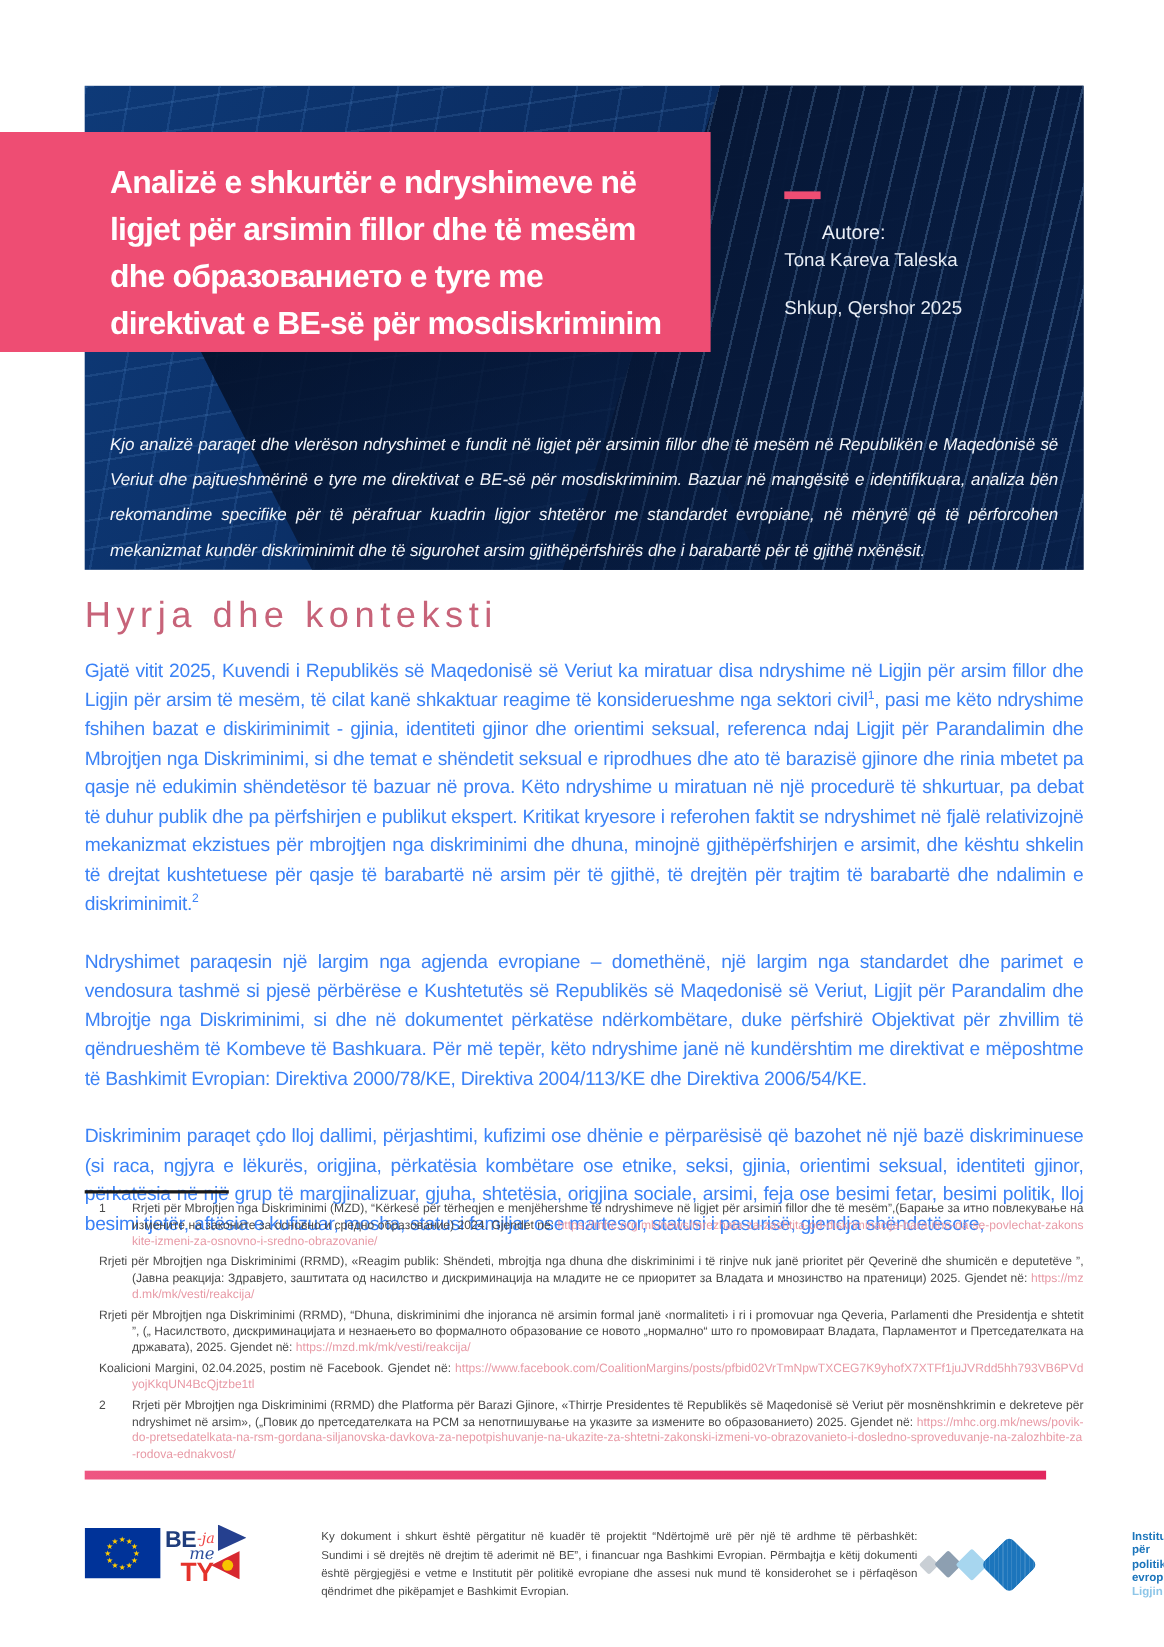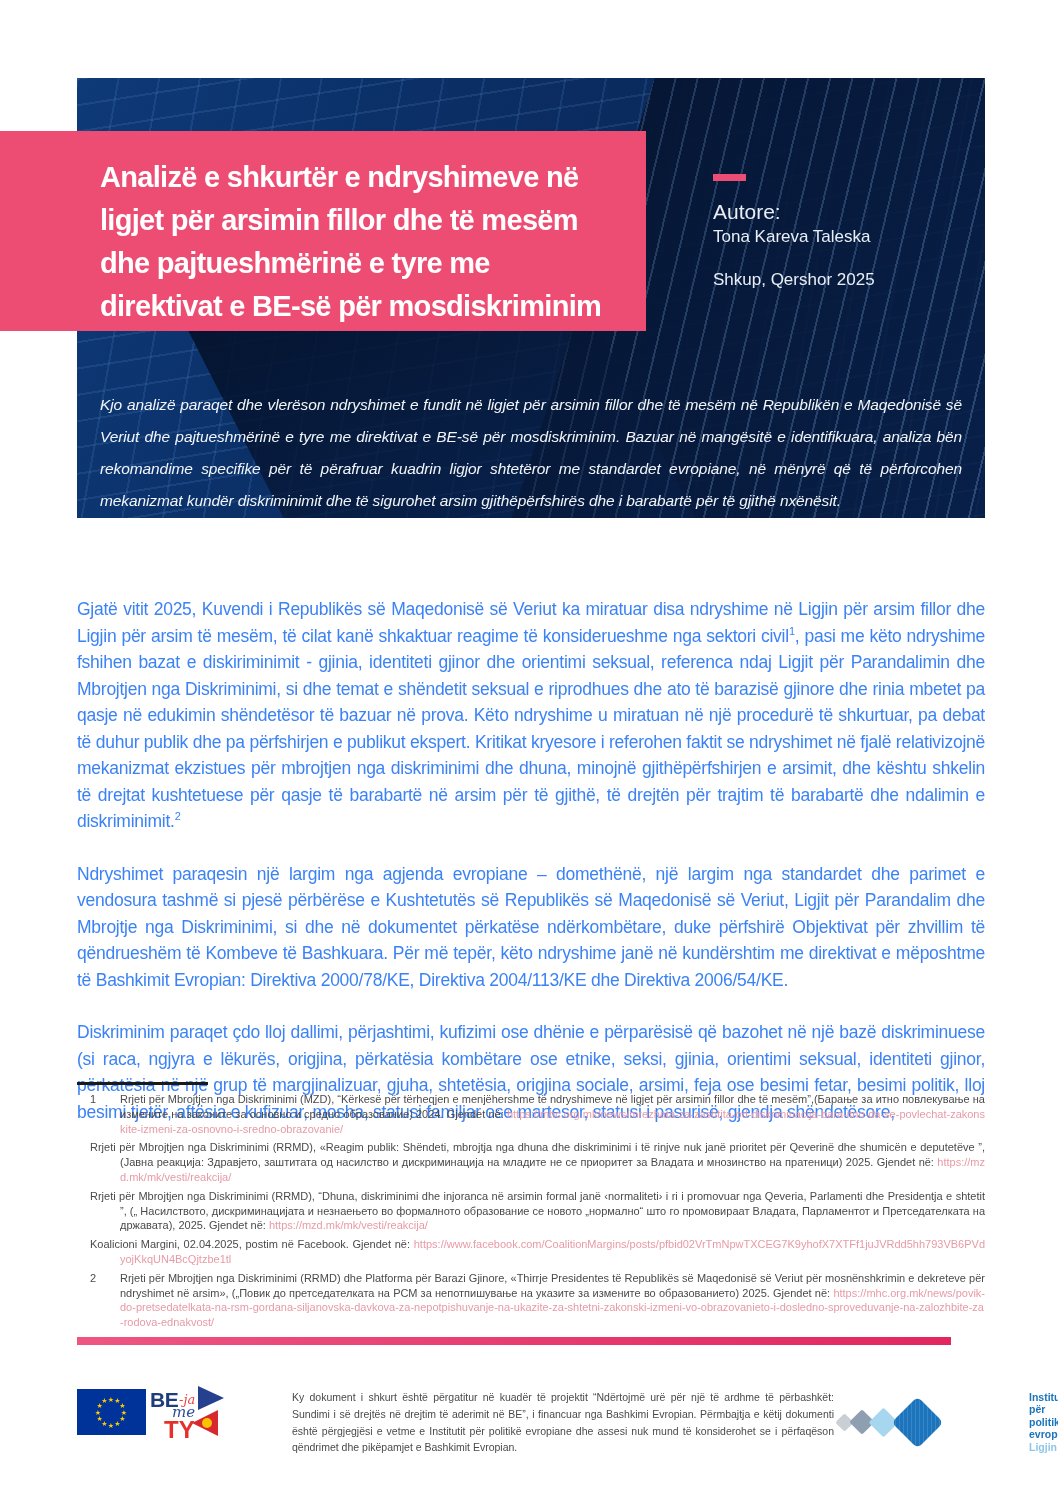--- a/index.html
+++ b/index.html
@@ -24,33 +24,33 @@
     transform:skewX(-18deg);
   }
   .header-photo::after {
     content:""; position:absolute; left:18%; top:40%; width:45%; height:80%;
     background:linear-gradient(160deg, rgba(4,16,40,0.75), rgba(10,45,100,0.25));
     transform:skewX(22deg) rotate(-6deg);
   }
 
   
   .title-box {
-    position:absolute; left:0; top:131px; width:646px; height:200px;
+    position:absolute; left:0; top:120px; width:646px; height:200px;
     background:#ee4d73; z-index:3;
     padding:25px 18px 0 100px;
   }
   .title-line {
     color:#ffffff; font-weight:bold; font-size:29px; line-height:43px;
     letter-spacing:-0.7px; white-space:nowrap;
   }
 
   
   .meta { position:absolute; left:713px; top:174px; z-index:3; color:#e9eef6; }
   .meta-dash { width:33px; height:7px; background:#ee4d73; margin-bottom:18px; }
-  .meta-label { font-size:21px; line-height:25px; }
+  .meta-label { font-size:18px; line-height:25px;margin-left:34px; }
   .meta-name  { font-size:17px; line-height:25px; }
   .meta-date  { font-size:17px; margin-top:21px; }
 
   
   .abstract {
     position:absolute; left:23px; top:311px; width:862px; z-index:2;
     color:#f2f5fa; font-style:italic; font-size:15.5px; line-height:32px;
     text-align:justify; letter-spacing:-0.1px;
   }
 
@@ -112,35 +112,36 @@
 </head>
 <body>
 
 <div class="page">
 
   <div class="header-photo"></div>
 
   <div class="title-box">
     <div class="title-line">Analizë e shkurtër e ndryshimeve në</div>
     <div class="title-line">ligjet për arsimin fillor dhe të mesëm</div>
-    <div class="title-line">dhe pajtueshmërinë e tyre me</div>
+    <div class="title-line">dhe образованието e tyre me</div>
     <div class="title-line">direktivat e BE-së për mosdiskriminim</div>
   </div>
 
   <div class="meta">
     <div class="meta-dash"></div>
     <div class="meta-label">Autore:</div>
     <div class="meta-name">Tona Kareva Taleska</div>
     <div class="meta-date">Shkup, Qershor 2025</div>
   </div>
 
   <div class="header-photo" style="background:none; z-index:2; pointer-events:none;">
     <div class="abstract">Kjo analizë paraqet dhe vlerëson ndryshimet e fundit në ligjet për arsimin fillor dhe të mesëm në Republikën e Maqedonisë së Veriut dhe pajtueshmërinë e tyre me direktivat e BE-së për mosdiskriminim. Bazuar në mangësitë e identifikuara, analiza bën rekomandime specifike për të përafruar kuadrin ligjor shtetëror me standardet evropiane, në mënyrë që të përforcohen mekanizmat kundër diskriminimit dhe të sigurohet arsim gjithëpërfshirës dhe i barabartë për të gjithë nxënësit.</div>
   </div>
 
+  <h1 class="section-heading">Hyrja dhe konteksti</h1>
 
   <div class="body-copy">
     <p><span>Gjatë vitit 2025, Kuvendi i Republikës së Maqedonisë së Veriut ka miratuar disa ndryshime në Ligjin për arsim fillor dhe Ligjin për arsim të mesëm, të cilat kanë shkaktuar reagime të konsiderueshme nga sektori civil</span><sup>1</sup><span>, pasi me këto ndryshime fshihen bazat e diskiriminimit - gjinia, identiteti gjinor dhe orientimi seksual, referenca ndaj Ligjit për Parandalimin dhe Mbrojtjen nga Diskriminimi, si dhe temat e shëndetit seksual e riprodhues dhe ato të barazisë gjinore dhe rinia mbetet pa qasje në edukimin shëndetësor të bazuar në prova. Këto ndryshime u miratuan në një procedurë të shkurtuar, pa debat të duhur publik dhe pa përfshirjen e publikut ekspert. Kritikat kryesore i referohen faktit se ndryshimet në fjalë relativizojnë mekanizmat ekzistues për mbrojtjen nga diskriminimi dhe dhuna, minojnë gjithëpërfshirjen e arsimit, dhe kështu shkelin të drejtat kushtetuese për qasje të barabartë në arsim për të gjithë, të drejtën për trajtim të barabartë dhe ndalimin e diskriminimit.</span><sup>2</sup></p>
     <p>Ndryshimet paraqesin një largim nga agjenda evropiane – domethënë, një largim nga standardet dhe parimet e vendosura tashmë si pjesë përbërëse e Kushtetutës së Republikës së Maqedonisë së Veriut, Ligjit për Parandalim dhe Mbrojtje nga Diskriminimi, si dhe në dokumentet përkatëse ndërkombëtare, duke përfshirë Objektivat për zhvillim të qëndrueshëm të Kombeve të Bashkuara. Për më tepër, këto ndryshime janë në kundërshtim me direktivat e mëposhtme të Bashkimit Evropian: Direktiva 2000/78/KE, Direktiva 2004/113/KE dhe Direktiva 2006/54/KE.</p>
     <p>Diskriminim paraqet çdo lloj dallimi, përjashtimi, kufizimi ose dhënie e përparësisë që bazohet në një bazë diskriminuese (si raca, ngjyra e lëkurës, origjina, përkatësia kombëtare ose etnike, seksi, gjinia, orientimi seksual, identiteti gjinor, përkatësia në një grup të margjinalizuar, gjuha, shtetësia, origjina sociale, arsimi, feja ose besimi fetar, besimi politik, lloj besimi tjetër, aftësia e kufizuar, mosha, statusi familjar ose martesor, statusi i pasurisë, gjendja shëndetësore,</p>
   </div>
 
   <div class="footnotes">
     <div class="fn-rule"></div>
 

